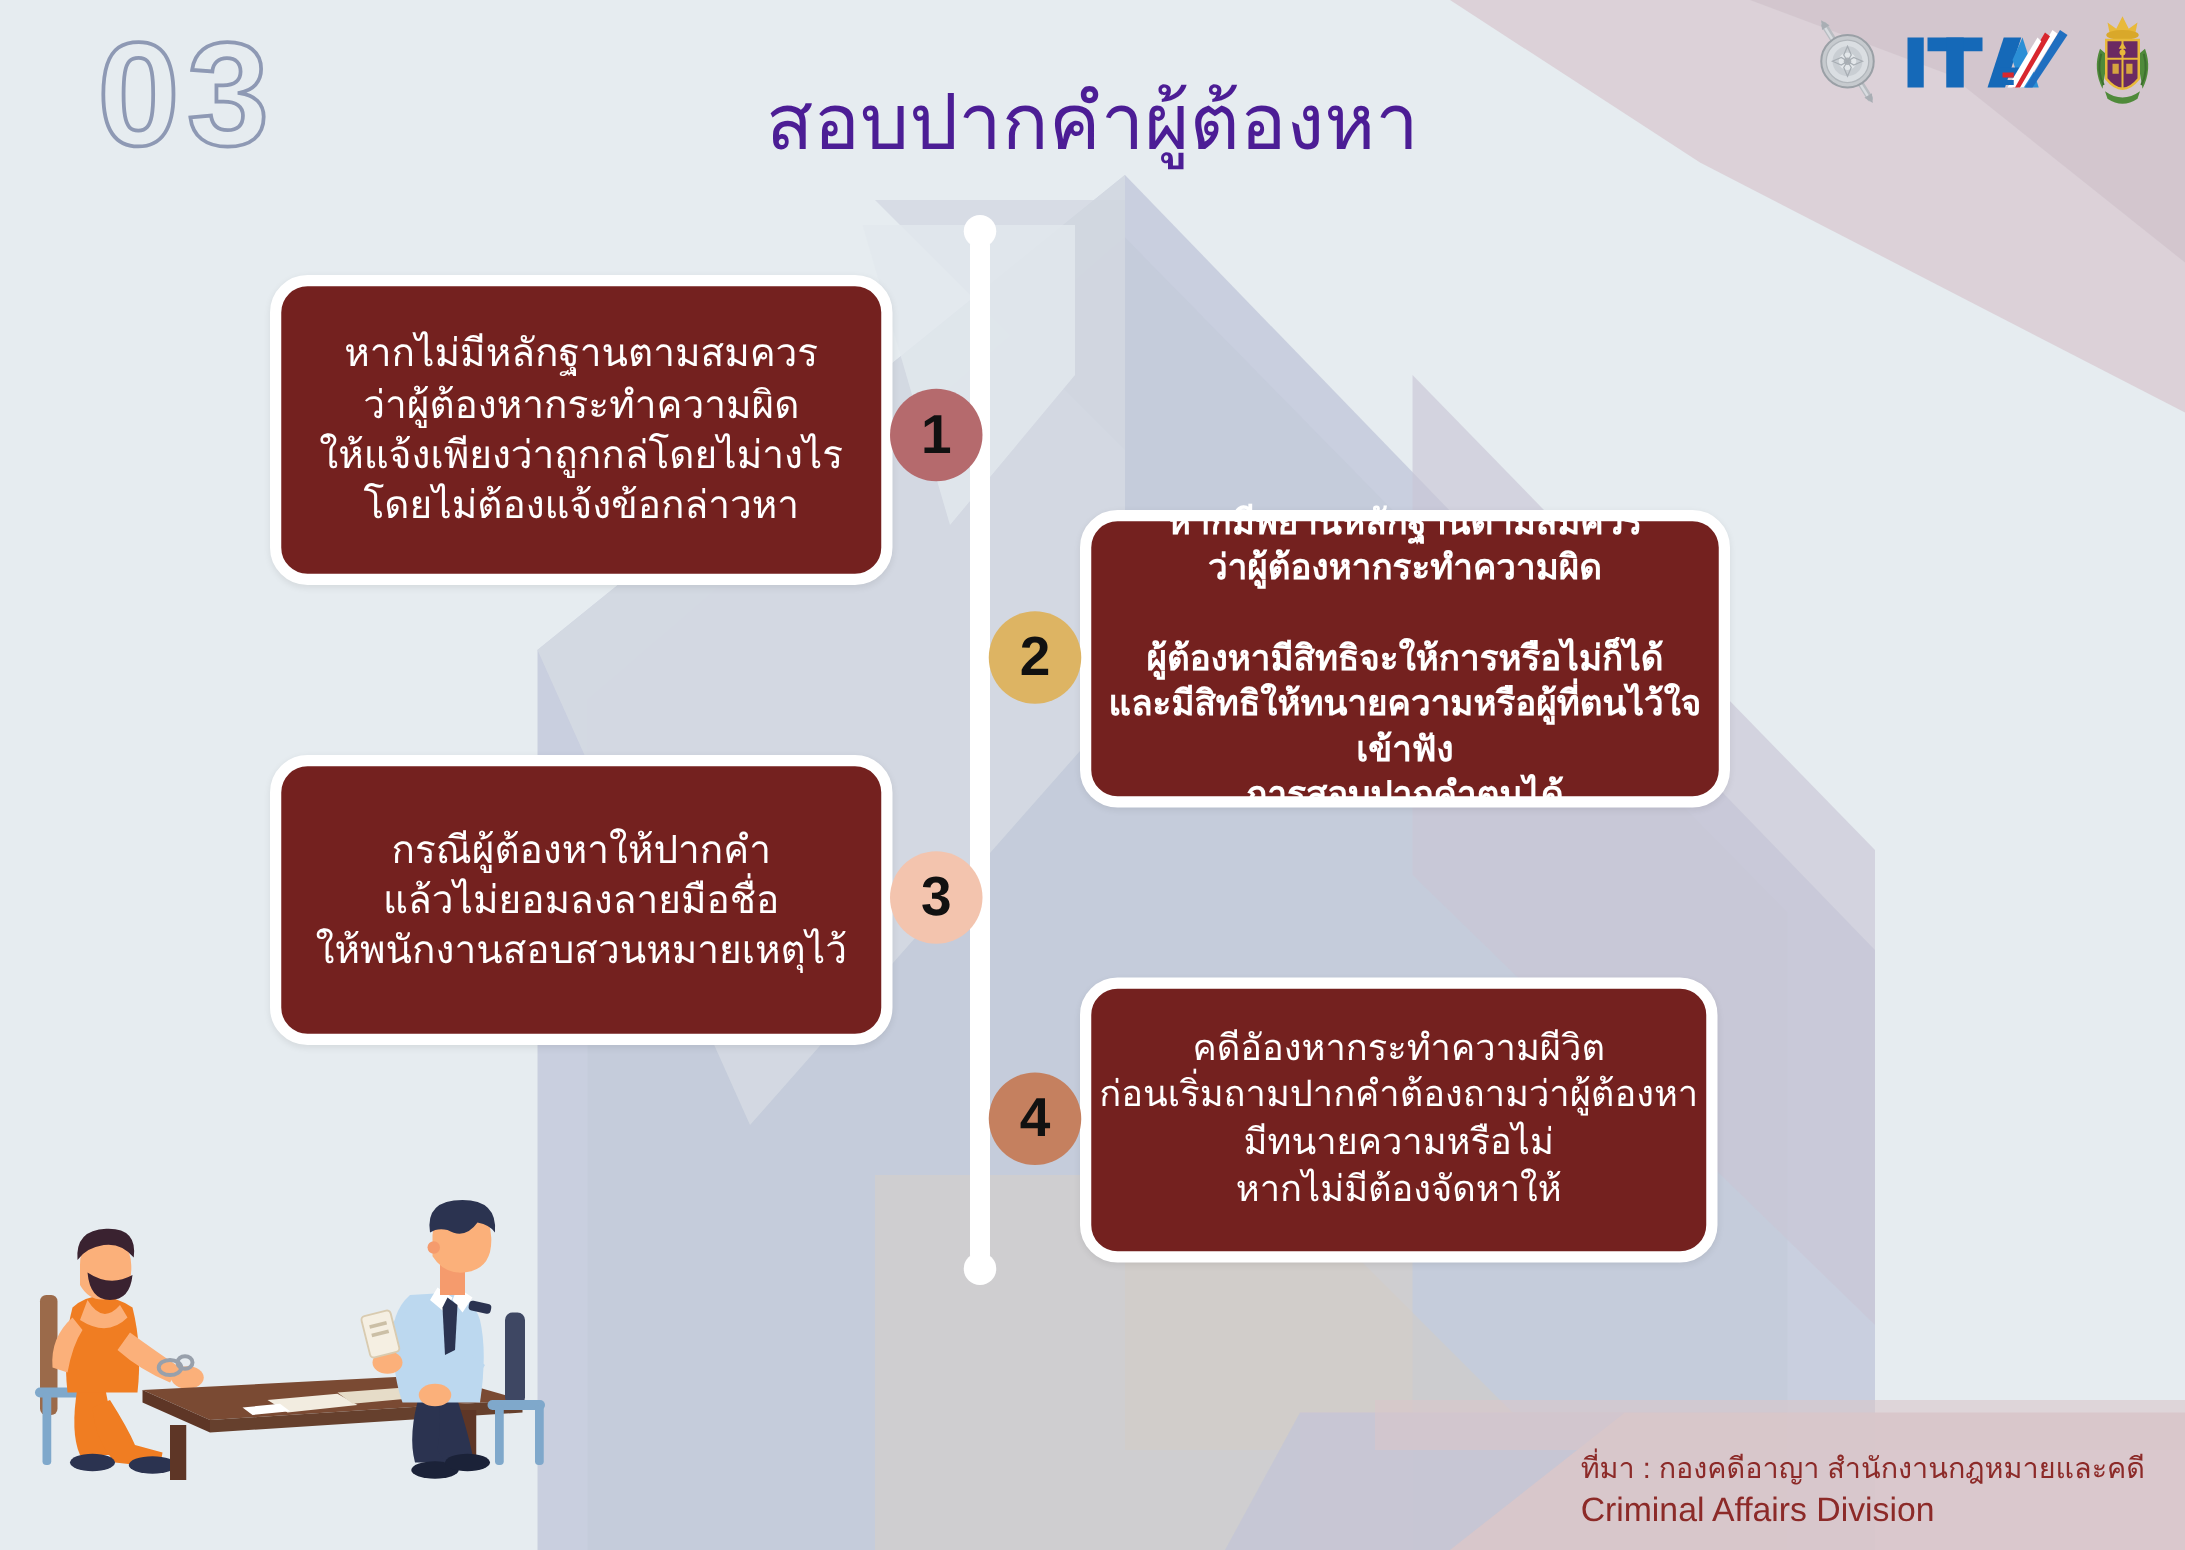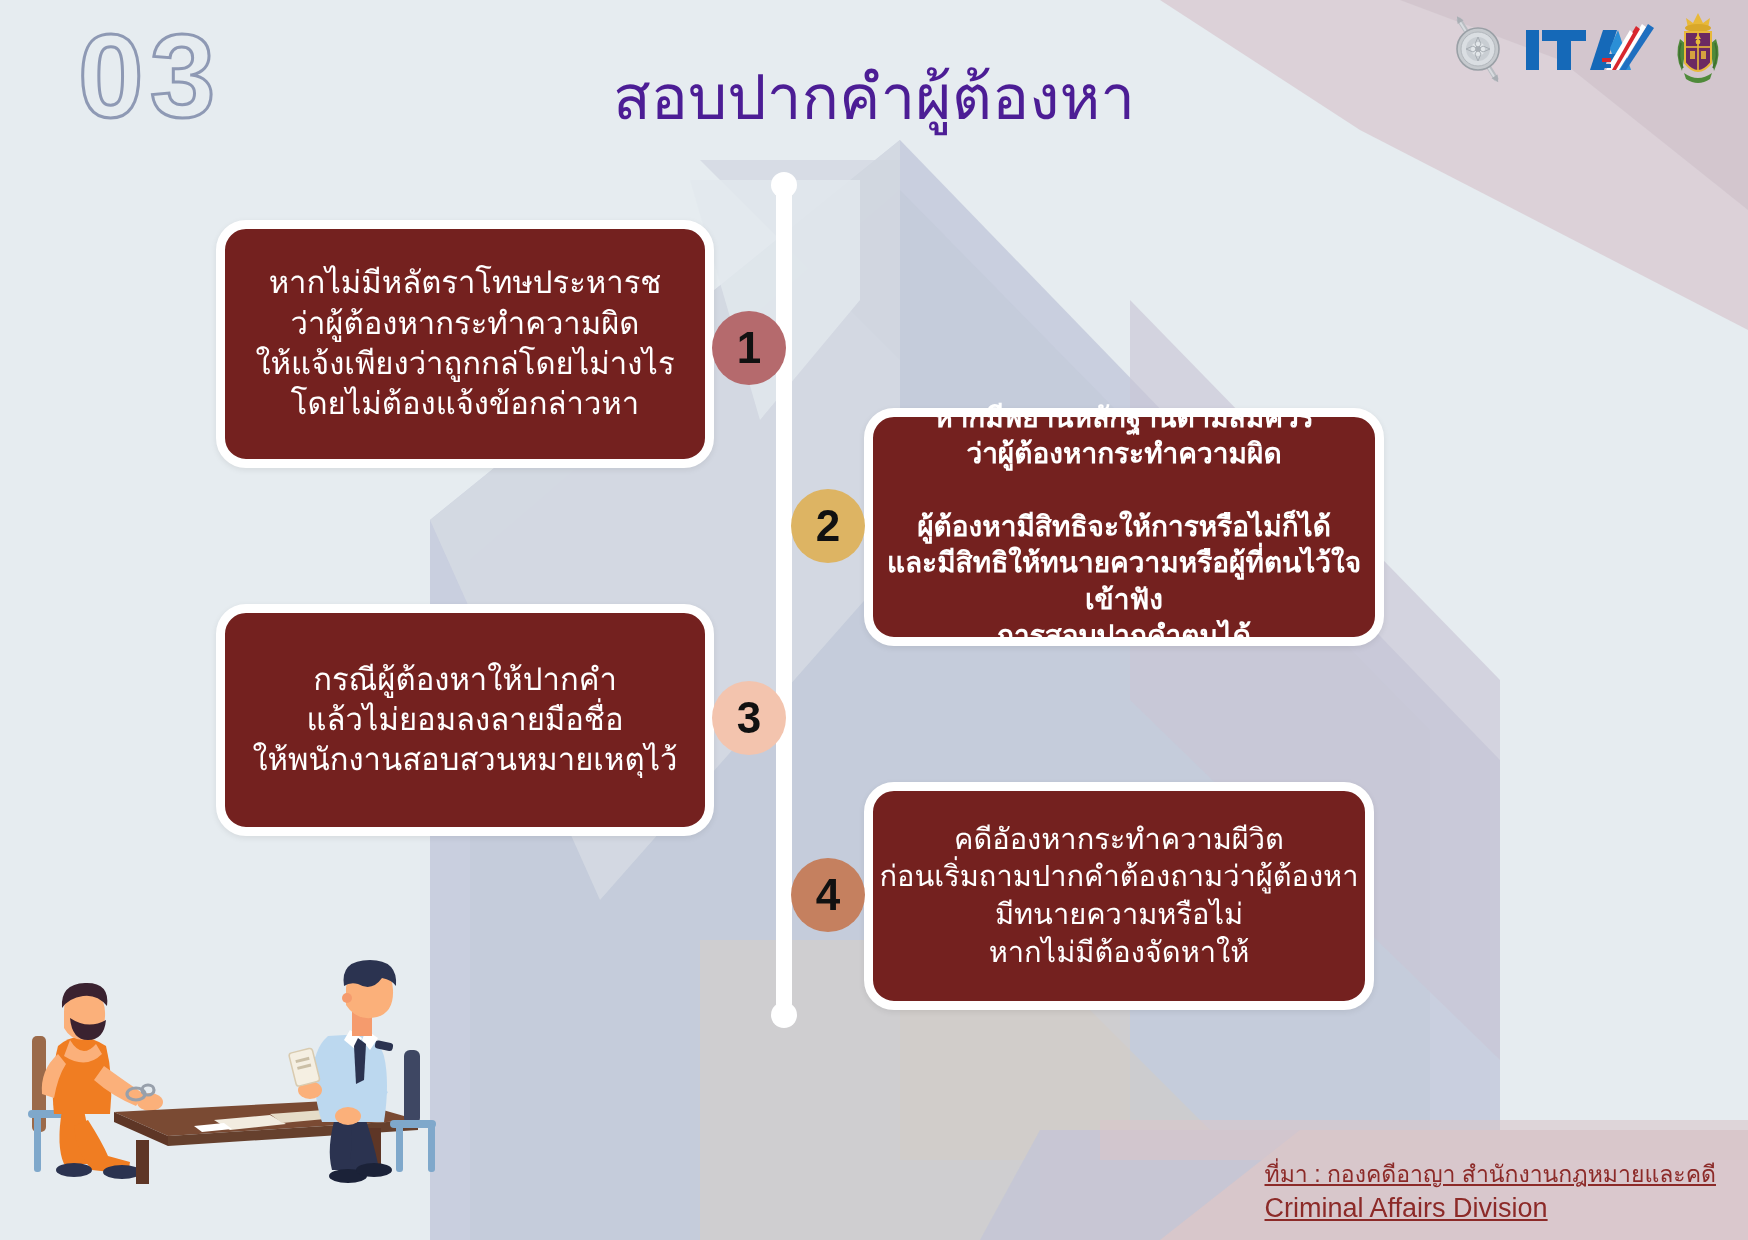--- a/index.html
+++ b/index.html
@@ -94,21 +94,21 @@
   #card-2 { left:864px; top:408px;  width:520px; height:238px;font-weight:bold; }
   #card-2 p { font-size:28px; }
   #card-3 { left:216px; top:604px;  width:498px; height:232px;align-items:center; }
   #card-4 { left:864px; top:782px;  width:510px; height:228px; }
   #card-4 p { font-size:29px; }
 
   
   .footer {
     position:absolute; right:32px; bottom:14px;
     text-align:right; color:#8c2a28;
-    z-index:6; line-height:1.35;text-decoration:underline;
+    z-index:6; line-height:1.35;
   }
   .footer .src  { font-size:23px; }
   .footer .eng  { font-size:27px; text-align:left; padding-right:36px; }
 
   
   .illustration { position:absolute; left:18px; bottom:56px; z-index:4; }
 </style>
 </head>
 <body>
 
@@ -211,21 +211,21 @@
   <div class="cap bottom"></div>
 </div>
 
 <div class="num-circle" id="circle-1">1</div>
 <div class="num-circle" id="circle-2">2</div>
 <div class="num-circle" id="circle-3">3</div>
 <div class="num-circle" id="circle-4">4</div>
 
 <div class="card" id="card-1">
   <p>
-    <span>หากไม่มีหลัตราโทษประหารช</span><br>
+    <span>หากไม่มีหลักฐานตามสมควร</span><br>
     <span>ว่าผู้ต้องหากระทำความผิด</span><br>
     <span>ให้แจ้งเพียงว่าถูกกล่โดยไม่างไร</span><br>
     <span>โดยไม่ต้องแจ้งข้อกล่าวหา</span>
   </p>
 </div>
 
 <div class="card" id="card-2">
   <p>
     <span>หากมีพยานหลักฐานตามสมควร</span><br>
     <span>ว่าผู้ต้องหากระทำความผิด</span><br>

